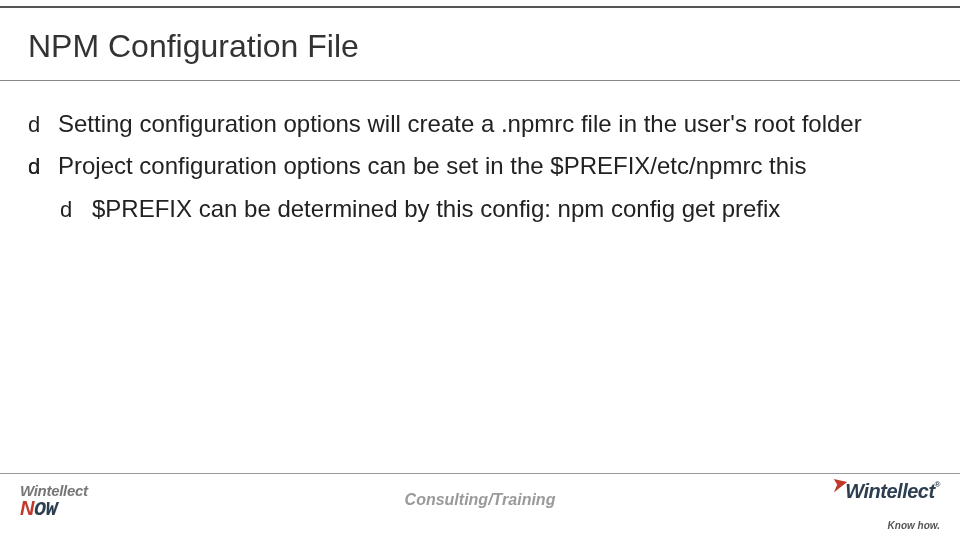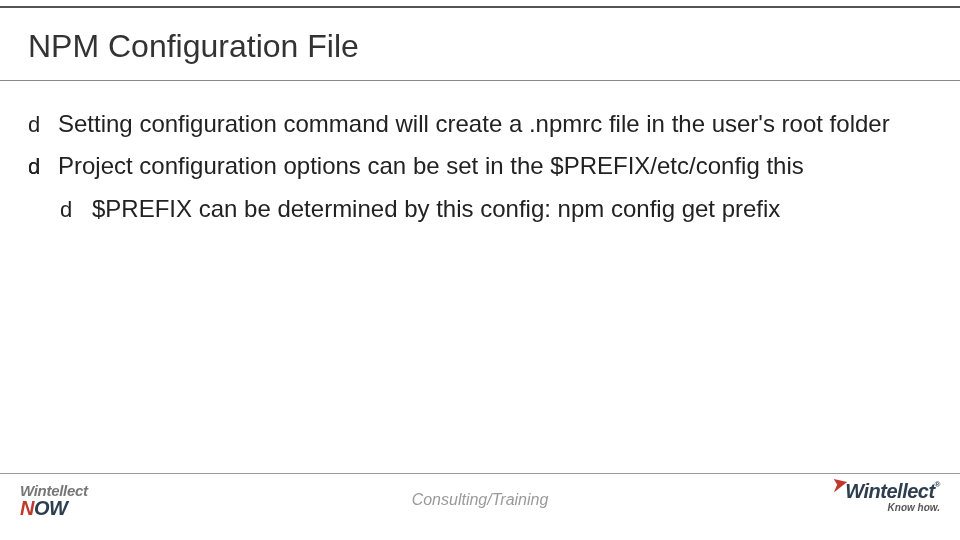--- a/index.html
+++ b/index.html
@@ -96,21 +96,21 @@
     height: 1px;
     background: #999;
   }
   .footer-center {
     position: absolute;
     left: 50%;
     top: 18px;
     transform: translateX(-50%);
     color: #9a9a9a;
     font-style: italic;
-    font-weight: 400;
+    font-weight: 700;
     font-size: 16px;
   }
   .logo-left {
     position: absolute;
     left: 20px;
     top: 10px;
     line-height: 1;
   }
   .logo-left .l1 {
     color: #777;
@@ -119,21 +119,21 @@
     font-size: 15px;
     letter-spacing: -0.3px;
   }
   .logo-left .l2 {
     font-weight: 800;
     font-style: italic;
     font-size: 20px;
     letter-spacing: -0.5px;
   }
   .logo-left .l2 .n { color: #c0392b; }
-  .logo-left .l2 .ow { color: #2c3e50; }
+  .logo-left .l2 .ow { color: #2c3e50; font-family: Liberation Mono, monospace; }
   .logo-right {
     position: absolute;
     right: 20px;
     top: 8px;
     text-align: right;
     line-height: 1;
   }
   .logo-right .r1 {
     font-weight: 800;
     font-style: italic;
@@ -154,35 +154,35 @@
     font-size: 8px;
     font-style: normal;
     vertical-align: top;
     color: #2c3e50;
   }
   .logo-right .r2 {
     color: #555;
     font-size: 10px;
     font-style: italic;
     font-weight: 600;
-    margin-top: 2px;
+    margin-top: 20px;
   }
 </style>
 </head>
 <body>
 
 <div class="slide">
   <div class="top-line"></div>
   <div class="title">NPM Configuration File</div>
   <div class="title-line"></div>
 
   <div class="content" id="content">
-      <div class="bullet"><span class="glyph">d</span><span><span>Setting configuration command will create a </span><span class="b">.npmrc</span><span> file in the user's root folder</span></span></div>
+      <div class="bullet"><span class="glyph">d</span><span><span>Setting configuration options will create a </span><span class="b">.npmrc</span><span> file in the user's root folder</span></span></div>
       <div class="bullet"><span class="glyph">d</span></div>
-      <div class="bullet"><span class="glyph">d</span><span><span>Project configuration options can be set in the </span><span class="b">$PREFIX/etc/config</span><span> this</span></span></div>
+      <div class="bullet"><span class="glyph">d</span><span><span>Project configuration options can be set in the </span><span class="b">$PREFIX/etc/npmrc</span><span> this</span></span></div>
       <div class="sub-bullet"><span class="glyph">d</span><span><span>$PREFIX can be determined by this config: </span><span class="b">npm config get prefix</span></span></div>
     </div>
 
   <div class="footer">
     <div class="footer-line"></div>
 
     <div class="logo-left">
       <div class="l1">Wintellect</div>
       <div class="l2"><span class="n">N</span><span class="ow">OW</span></div>
     </div>

